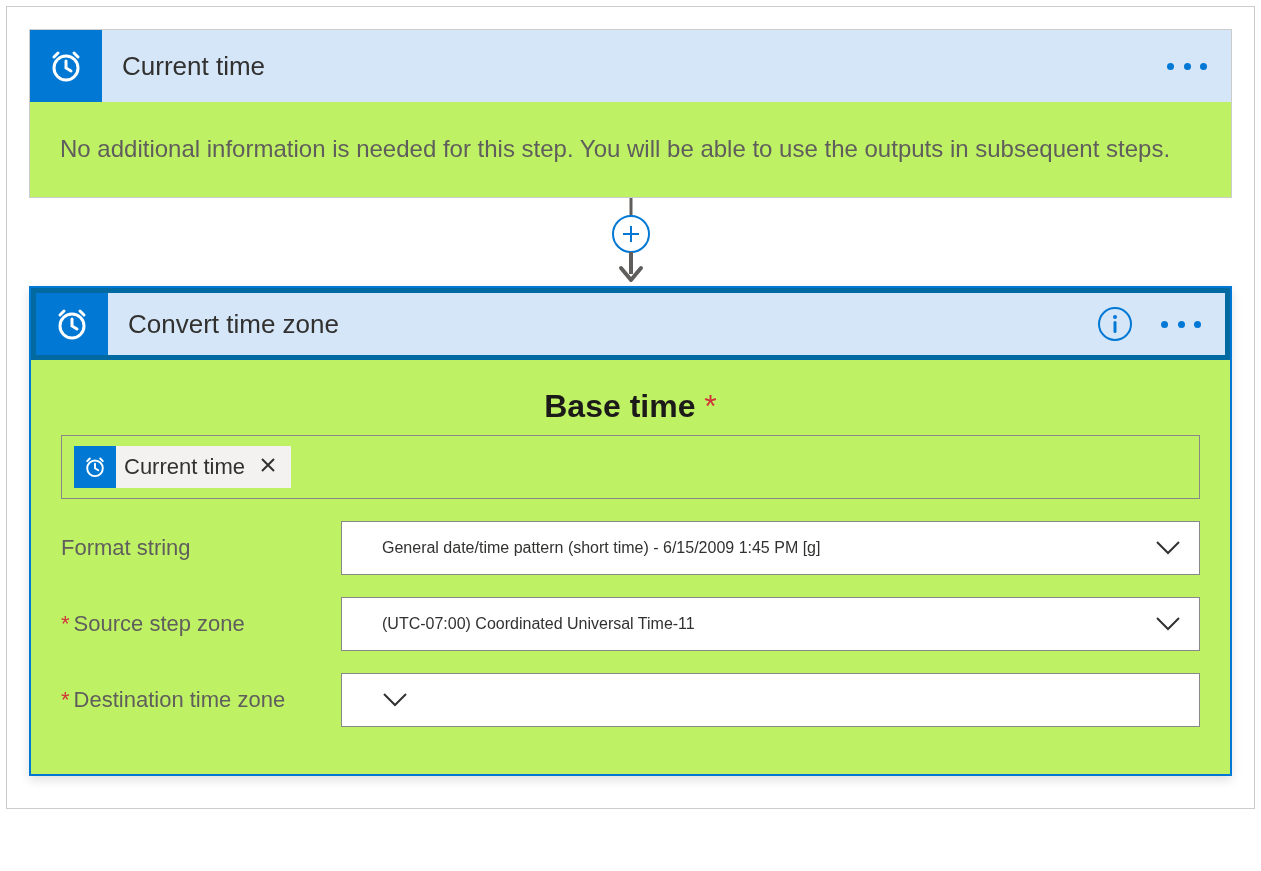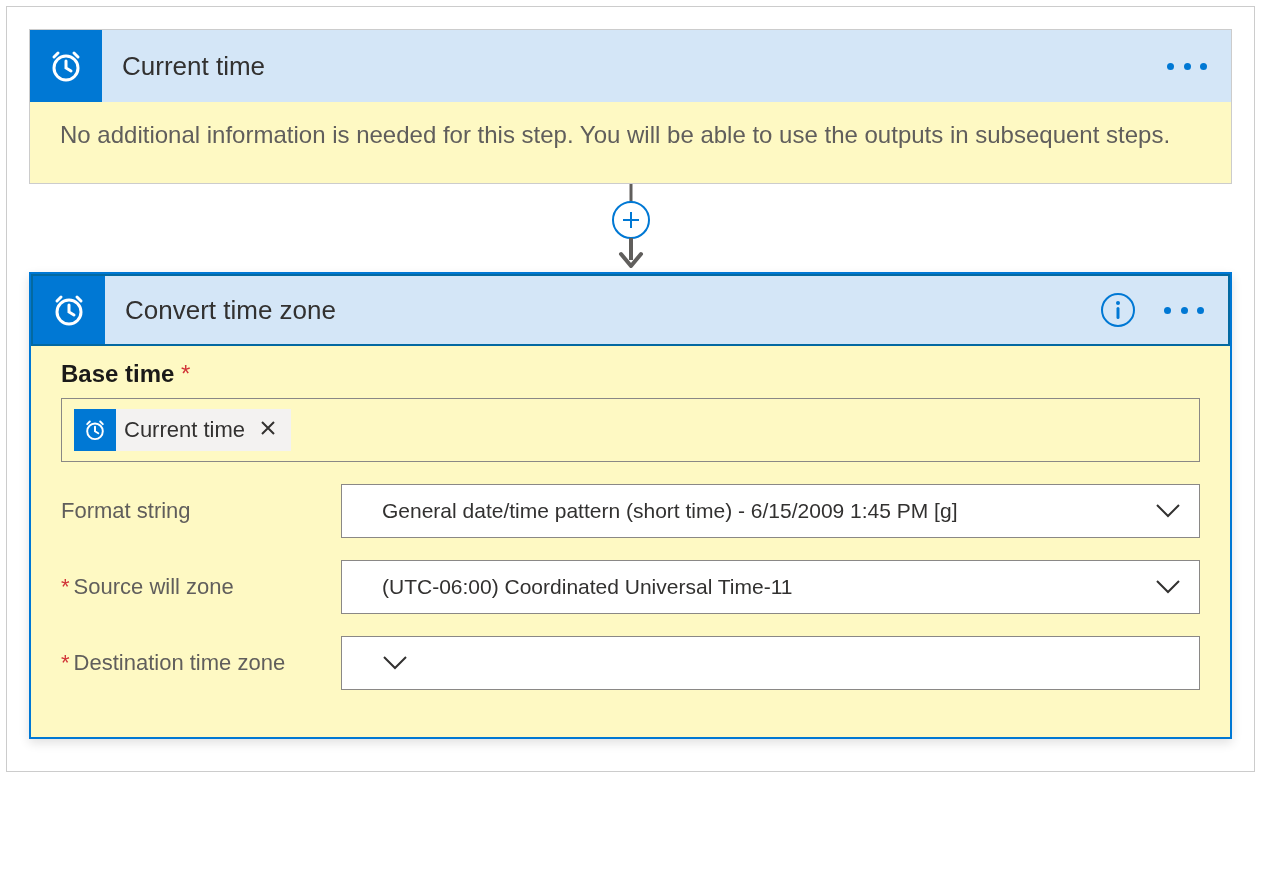--- a/index.html
+++ b/index.html
@@ -10,34 +10,34 @@
     width: 1261px;
     color: #323130;
   }
   .canvas {
     border: 1px solid #ccc;
     padding: 22px 22px 32px 22px;
   }
   
   .step-card {
     border: 1px solid #ccc;
-    background: #fef9c3;
+    background: #bef264;
   }
   .step-card.selected {
     border: 2px solid #0078d4;
     box-shadow: 0 4px 10px rgba(0,0,0,0.12);
   }
   .step-header {
     display: flex;
     align-items: stretch;
     background: #d4e6f7;
     min-height: 72px;
   }
   .step-header.with-border {
-    border: 2px solid #0369a1;
+    border: 5px solid #0369a1;
   }
   .step-icon-tile {
     width: 72px;
     background: #0078d4;
     display: flex;
     align-items: center;
     justify-content: center;
     flex: 0 0 auto;
   }
   .step-title {
@@ -60,42 +60,43 @@
   }
   .ellipsis-dots {
     width: 40px;
     display: flex;
     justify-content: space-between;
   }
   .ellipsis-dots span {
     width: 7px; height: 7px; border-radius: 50%; background: #0078d4;
   }
   .step-body {
-    padding: 14px 30px 30px 30px;
+    padding: 28px 30px 30px 30px;
   }
   .info-text {
     font-size: 24px;
     color: #605e5c;
     line-height: 1.55;
     text-align: justify;
   }
   
   .connector {
     position: relative;
     height: 88px;
     display: flex;
     justify-content: center;
   }
   .connector svg { display:block; }
   
   .field-label-lg {
-    font-size: 24px;
+    font-size: 32px;
     font-weight: 600;
     color: #1b1a19;
     margin-bottom: 10px;
+    text-align: center;
   }
   .req { color: #d13438; font-weight: 400; }
   .req-left { color: #d13438; margin-right: 4px; }
   .token-input {
     border: 1px solid #8a8886;
     padding: 10px 12px;
     display: flex;
     align-items: center;
     margin-bottom: 22px;
     min-height: 58px;
@@ -137,21 +138,21 @@
     color: #605e5c;
   }
   .form-row .row-select {
     flex: 1 1 auto;
     border: 1px solid #8a8886;
     height: 54px;
     display: flex;
     align-items: center;
     justify-content: space-between;
     padding: 0 18px 0 40px;
-    font-size: 21px;
+    font-size: 16px;
     color: #323130;
     background: #fff;
   }
   .chev {
     display:flex; align-items:center; justify-content:center;
   }
 </style>
 </head>
 <body>
 
@@ -246,24 +247,24 @@
           <span class="chev">
             <svg width="26" height="16" viewBox="0 0 26 16">
                 <path d="M2 2 L13 13 L24 2" fill="none" stroke="#323130" stroke-width="2"></path>
               </svg>
           </span>
         </div>
       </div>
 
       <div class="form-row">
         <div class="row-label">
-          <span class="req-left">*</span><span>Source will zone</span>
+          <span class="req-left">*</span><span>Source step zone</span>
         </div>
         <div class="row-select">
-          <span>(UTC-06:00) Coordinated Universal Time-11</span>
+          <span>(UTC-07:00) Coordinated Universal Time-11</span>
           <span class="chev">
             <svg width="26" height="16" viewBox="0 0 26 16">
                 <path d="M2 2 L13 13 L24 2" fill="none" stroke="#323130" stroke-width="2"></path>
               </svg>
           </span>
         </div>
       </div>
 
       <div class="form-row">
         <div class="row-label">

